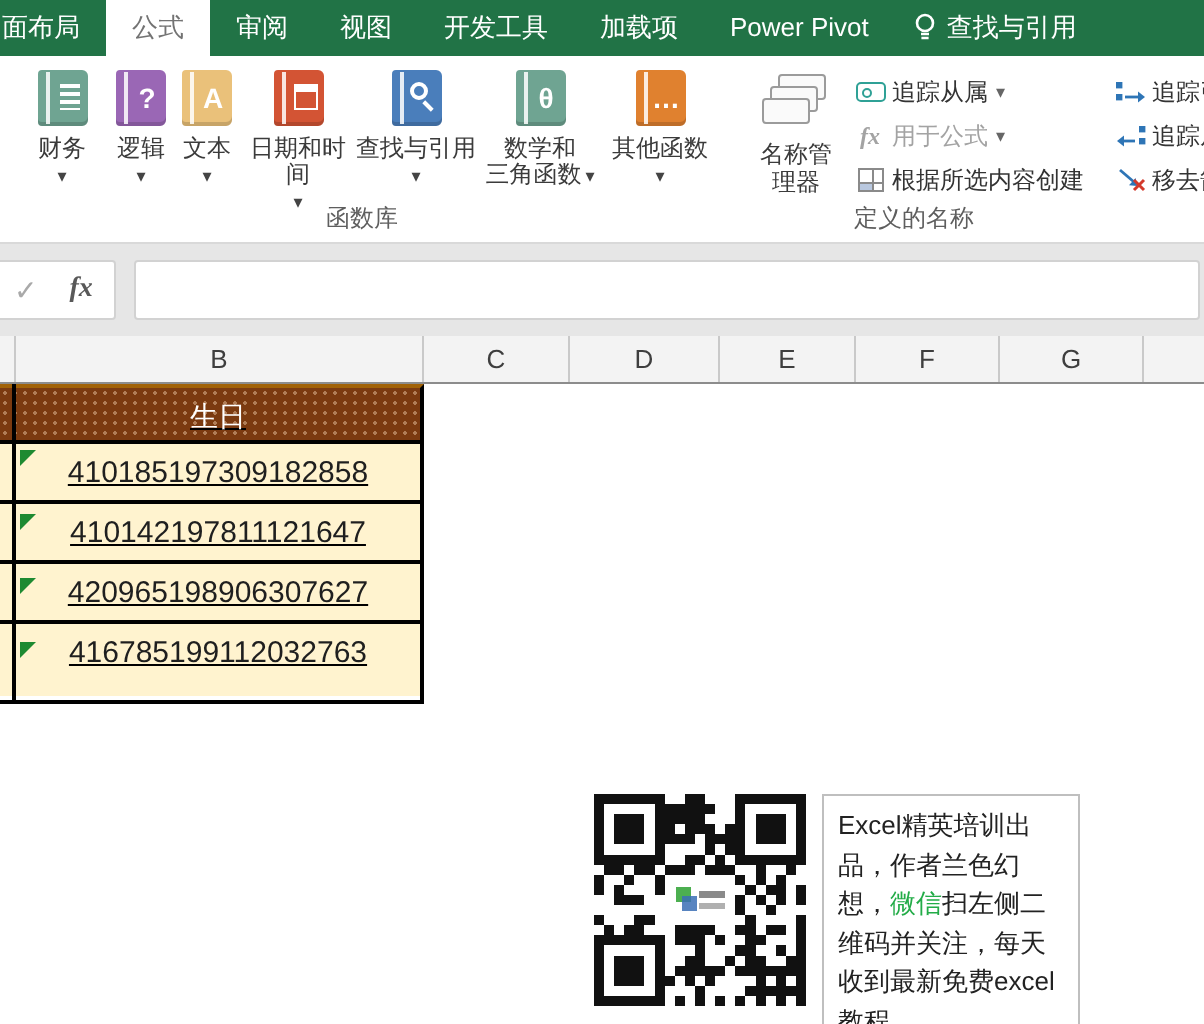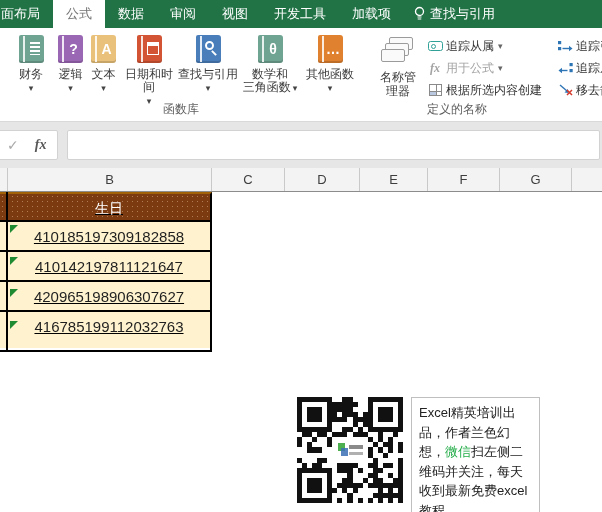--- a/index.html
+++ b/index.html
@@ -114,25 +114,25 @@
             color:#222; word-break:break-all; }
 </style>
 </head>
 <body>
 
 <div class="screen">
 
   <div class="tabbar">
     <div class="tab first">面布局</div>
     <div class="tab selected">公式</div>
-    <div class="tab">数据</div>
     <div class="tab">审阅</div>
     <div class="tab">视图</div>
     <div class="tab">开发工具</div>
     <div class="tab">加载项</div>
+    <div class="tab">Power Pivot</div>
     <div class="tellme">
       <svg width="11" height="16" viewBox="0 0 11 16">
         <circle cx="5.5" cy="5.5" r="4" fill="none" stroke="#fff" stroke-width="1.3"></circle>
         <path d="M3.5 11h4M3.7 13h3.6" stroke="#fff" stroke-width="1.2"></path>
       </svg>
       <span>查找与引用</span>
     </div>
   </div>
 
   <div class="ribbon">

